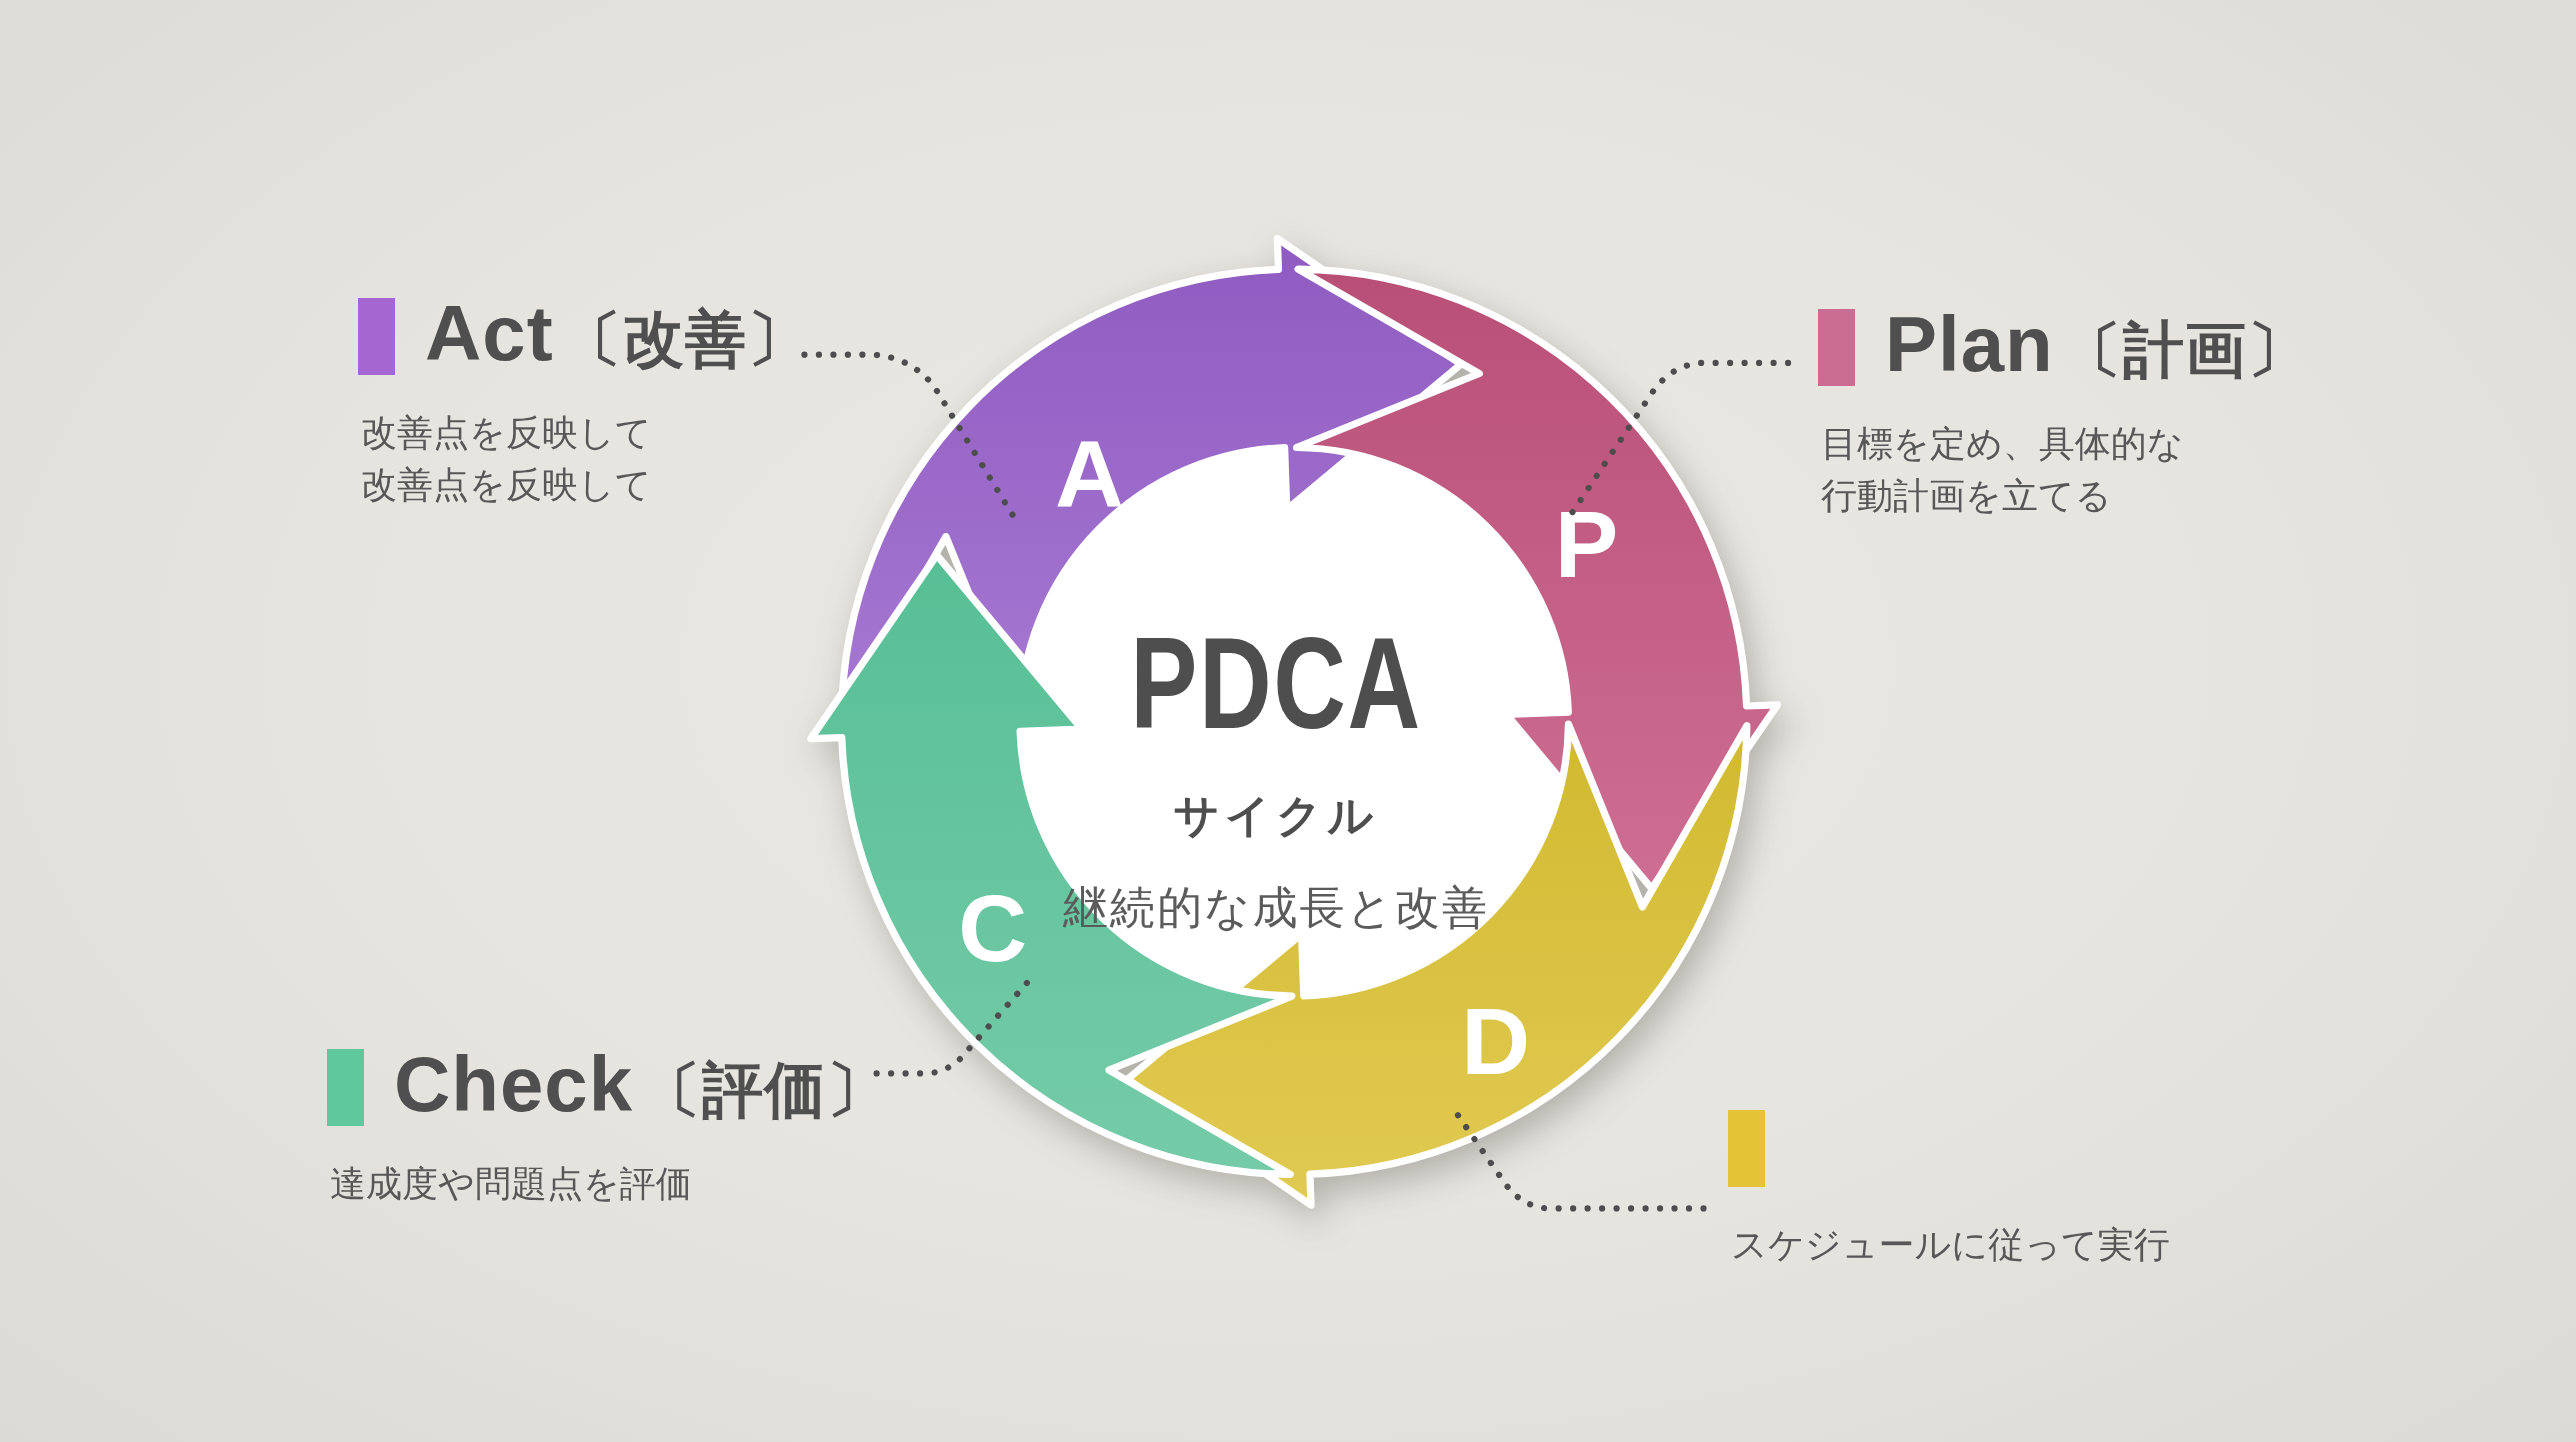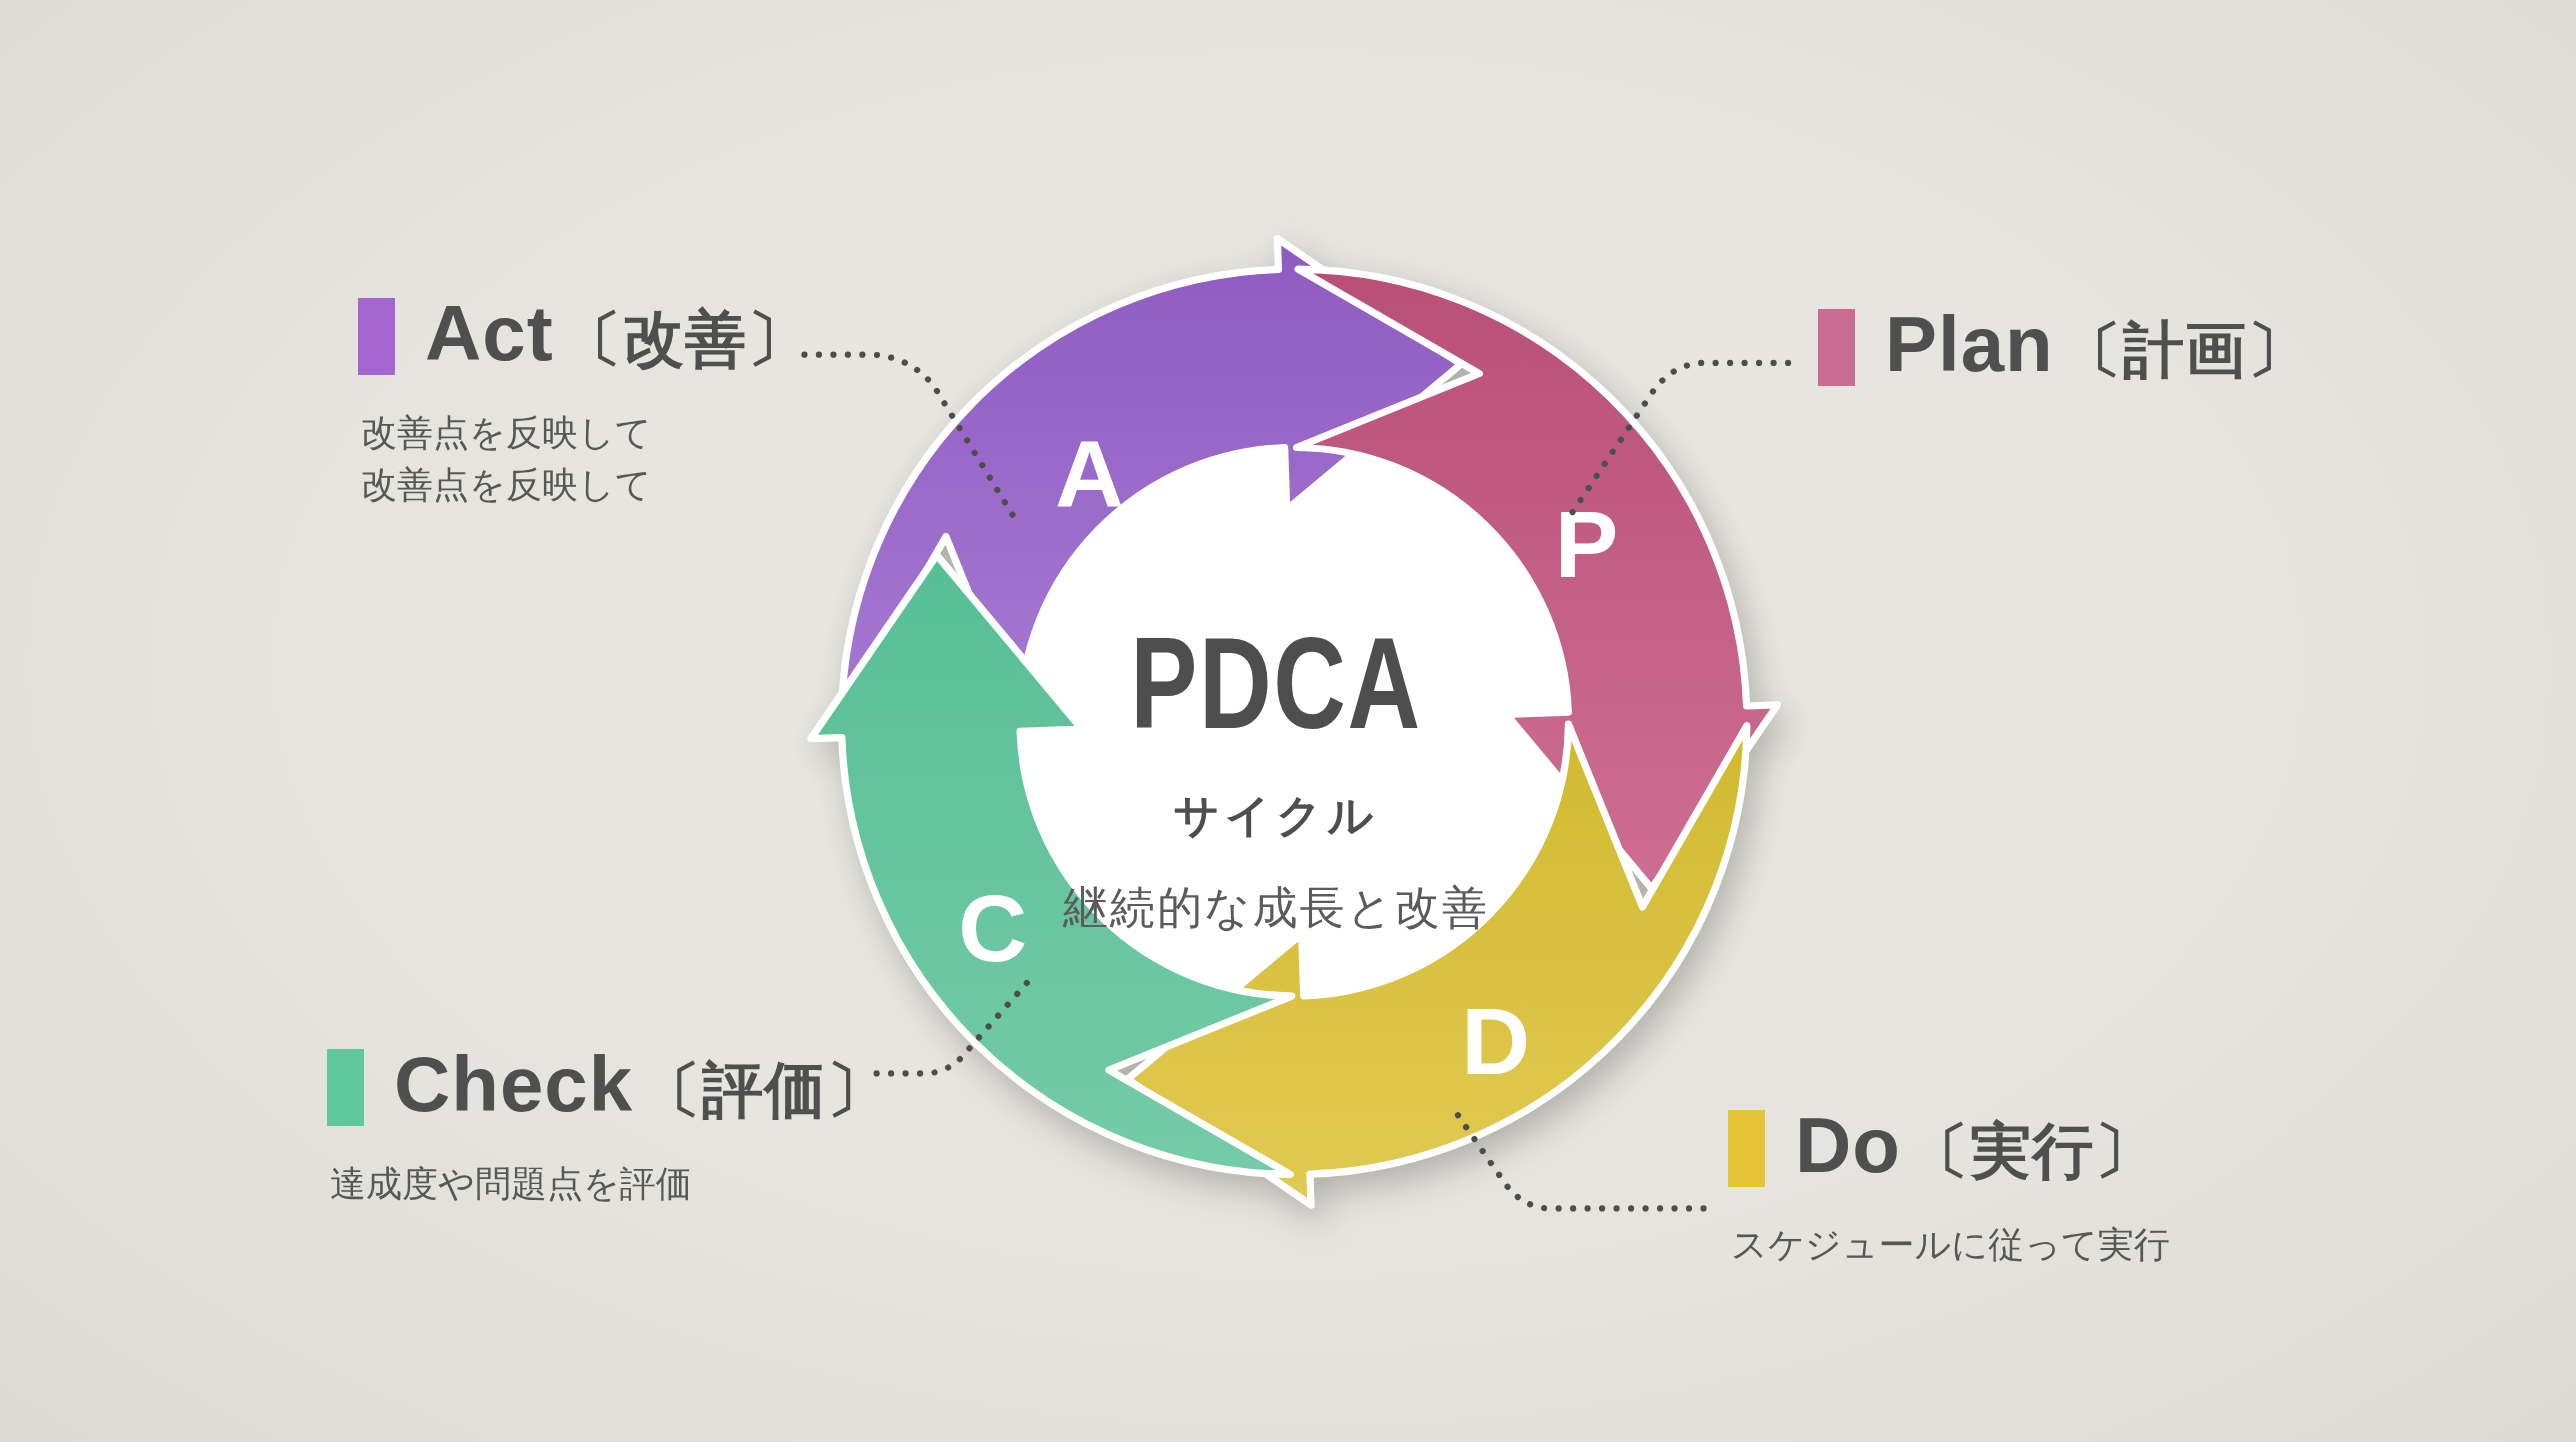--- a/index.html
+++ b/index.html
@@ -76,34 +76,34 @@
       <h2 class="heading"><span class="en">Act</span><span class="ja">〔改善〕</span></h2>
     </div>
     <p class="desc"><span>改善点を反映して</span><br><span>改善点を反映して</span></p>
   </div>
 
   <div class="label" style="left:1818px;top:309px;">
     <div class="head-row">
       <span class="bullet" style="background: rgb(203, 109, 146);"></span>
       <h2 class="heading"><span class="en">Plan</span><span class="ja">〔計画〕</span></h2>
     </div>
+    <p class="desc"><span>目標を定め、具体的な</span><br><span>行動計画を立てる</span></p>
   </div>
 
   <div class="label" style="left:327px;top:1049px;">
     <div class="head-row">
       <span class="bullet" style="background: rgb(96, 200, 157);"></span>
       <h2 class="heading"><span class="en">Check</span><span class="ja">〔評価〕</span></h2>
     </div>
     <p class="desc"><span>達成度や問題点を評価</span></p>
   </div>
 
   <div class="label" style="left:1728px;top:1110px;">
     <div class="head-row">
       <span class="bullet" style="background: rgb(228, 196, 54);"></span>
-      <h2 class="heading"><span class="en">Do</span><span class="ja">〔実行〕</span></h2>
     </div>
     <p class="desc"><span>スケジュールに従って実行</span></p>
   </div>
 
   <div class="center-text">
     <div class="pdca">PDCA</div>
     <div class="cycle-sub">サイクル</div>
     <div class="tagline">継続的な成長と改善</div>
   </div>
 

